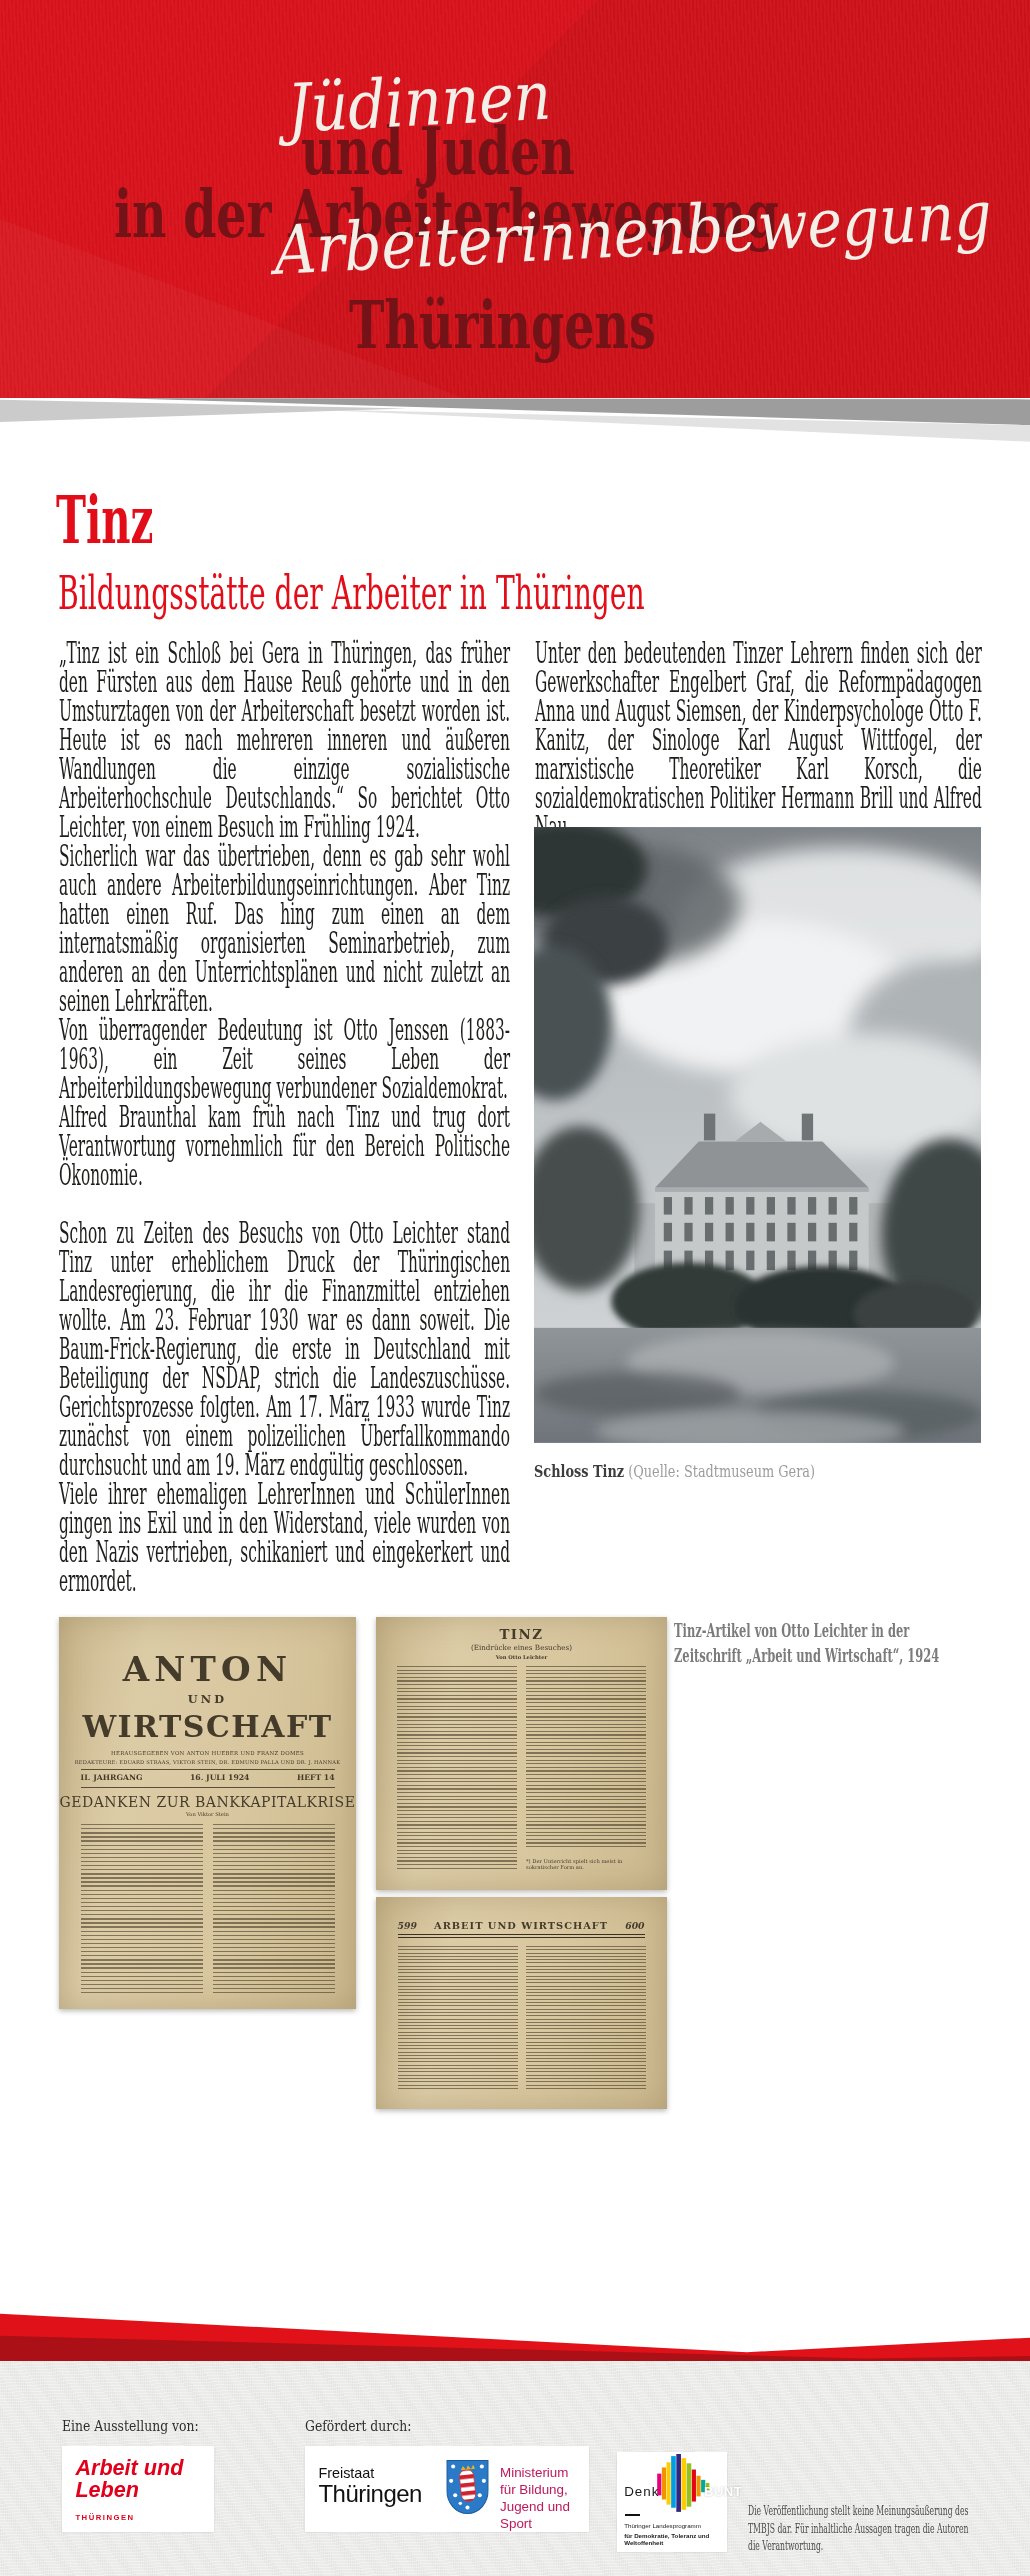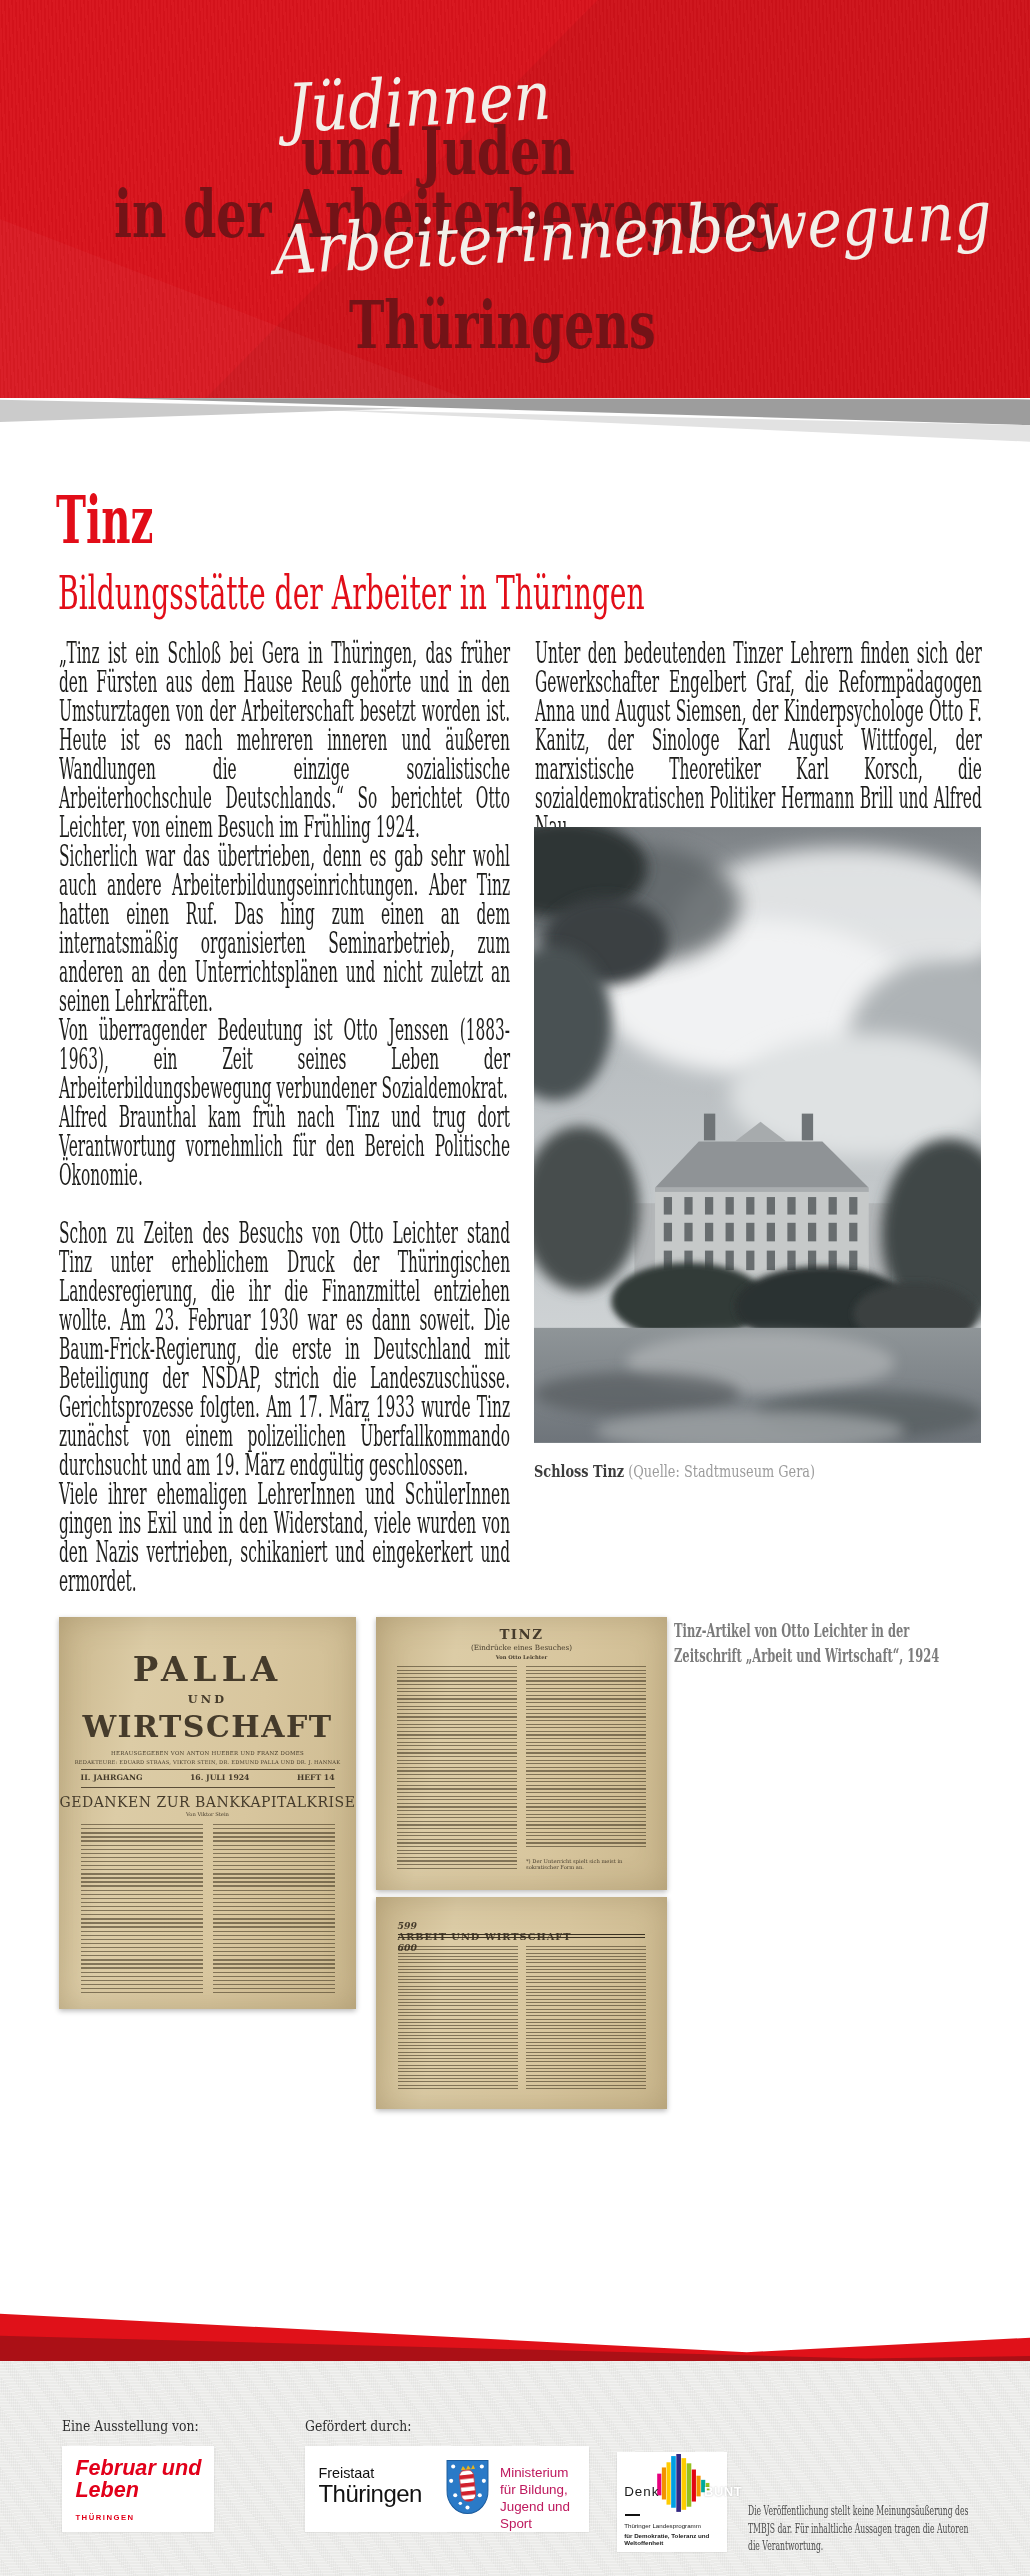--- a/index.html
+++ b/index.html
@@ -67,22 +67,22 @@
   .issue span{position:static;}
   .headl{top:177px;font-size:14px;font-weight:normal;letter-spacing:0.5px;}
   .byl{top:194px;font-size:5.2px;}
   .lines{background:repeating-linear-gradient(to bottom, rgba(56,45,26,0.55) 0 1.3px, transparent 1.3px 4.1px);}
   .lines.f7{background:repeating-linear-gradient(to bottom, rgba(56,45,26,0.55) 0 1.2px, transparent 1.2px 3.6px);}
   .lines.f6{background:repeating-linear-gradient(to bottom, rgba(56,45,26,0.55) 0 1px, transparent 1px 3.3px);}
   .t2a{top:9.3px;font-size:13.4px;font-weight:bold;letter-spacing:1.5px;}
   .t2b{top:26px;font-size:7.2px;}
   .t2c{top:37px;font-size:5.2px;font-weight:bold;}
   .fnote{left:150px;top:241px;width:120px;font-size:5.2px;line-height:6.2px;text-align:left;}
-  .hdr3{left:21.6px;top:23px;width:247px;display:flex;justify-content:center;align-items:baseline;
-        font-size:9.3px;font-weight:600;font-style:italic;flex-direction:column;}
+  .hdr3{left:21.6px;top:23px;width:247px;display:flex;justify-content:space-between;align-items:baseline;
+        font-size:9.3px;font-weight:600;font-style:italic;}
   .hdr3 span{position:static;}
   .hdr3 .jt{font-style:normal;font-size:9.8px;letter-spacing:1px;font-weight:600;}
   .dbl{left:21.6px;top:37px;width:247px;height:2.1px;border-top:1px solid #3a3122;border-bottom:0.5px solid #3a3122;}
   .scan-cap{left:674px;top:1618px;font-size:18.5px;font-weight:bold;color:#7b7b7b;line-height:25px;
             white-space:nowrap;transform:scaleX(0.62);transform-origin:left top;}
 
   
   .fband{left:0;top:2298px;width:1030px;height:63px;}
   .fband div{position:absolute;left:0;top:0;width:100%;height:100%;}
   .fband .main{background:#e01119;clip-path:polygon(0 25%,72.5% 86%,100% 63%,100% 100%,0 100%);}
@@ -238,21 +238,21 @@
     <ellipse cx="200" cy="1100" rx="200" ry="42" fill="#565c5e" opacity="0.7" filter="url(#b12)"></ellipse>
     <ellipse cx="650" cy="1140" rx="220" ry="46" fill="#4e5456" opacity="0.6" filter="url(#b12)"></ellipse>
     <ellipse cx="420" cy="1172" rx="300" ry="40" fill="#9ea3a5" opacity="0.8" filter="url(#b12)"></ellipse>
   </svg>
 </figure>
 <div class="abs photo-cap">
   <b>Schloss Tinz</b><span class="src"> (Quelle: Stadtmuseum Gera)</span>
 </div>
 
 <div class="abs scan p1">
-  <div class="ctr mast1">PALLA</div>
+  <div class="ctr mast1">ANTON</div>
   <div class="ctr mast2">UND</div>
   <div class="ctr mast3">WIRTSCHAFT</div>
   <div class="ctr pub">HERAUSGEGEBEN VON ANTON HUEBER UND FRANZ DOMES</div>
   <div class="ctr eds">REDAKTEURE: EDUARD STRAAS, VIKTOR STEIN, DR. EDMUND PALLA UND DR. J. HANNAK</div>
   <div class="rule r1"></div>
   <div class="issue">
     <span>II. JAHRGANG</span>
     <span>16. JULI 1924</span>
     <span>HEFT 14</span>
   </div>
@@ -293,21 +293,21 @@
   <div class="dark"></div>
 </div>
 <div class="abs fgray"></div>
 <div class="abs fgray-tex"></div>
 
 <div class="abs flabel" style="left:62px;top:2417px;">Eine Ausstellung von:</div>
 <div class="abs flabel" style="left:305px;top:2417px;">Gefördert durch:</div>
 
 <div class="abs card c1">
   <div class="aul">
-    <div>Februar und</div>
+    <div>Arbeit und</div>
     <div>Leben</div>
   </div>
   <div class="aul-r">THÜRINGEN</div>
 </div>
 
 <div class="abs card c2">
   <div class="state">
     <div class="s1">Freistaat</div>
     <div class="s2">Thüringen</div>
   </div>

